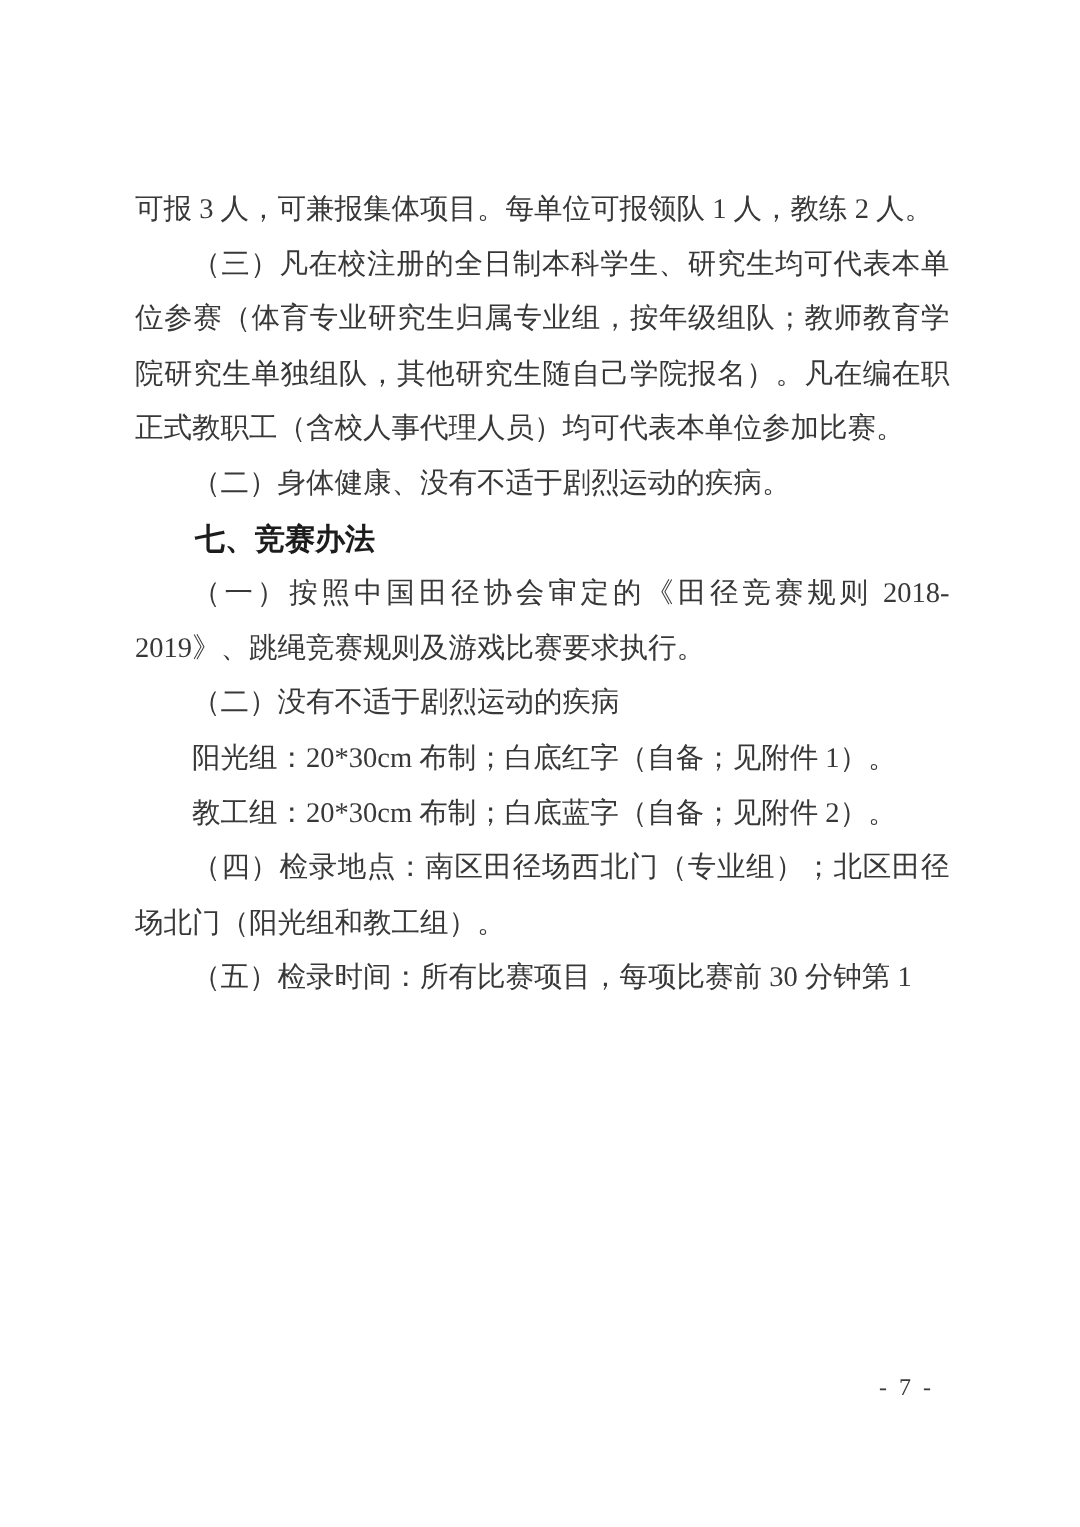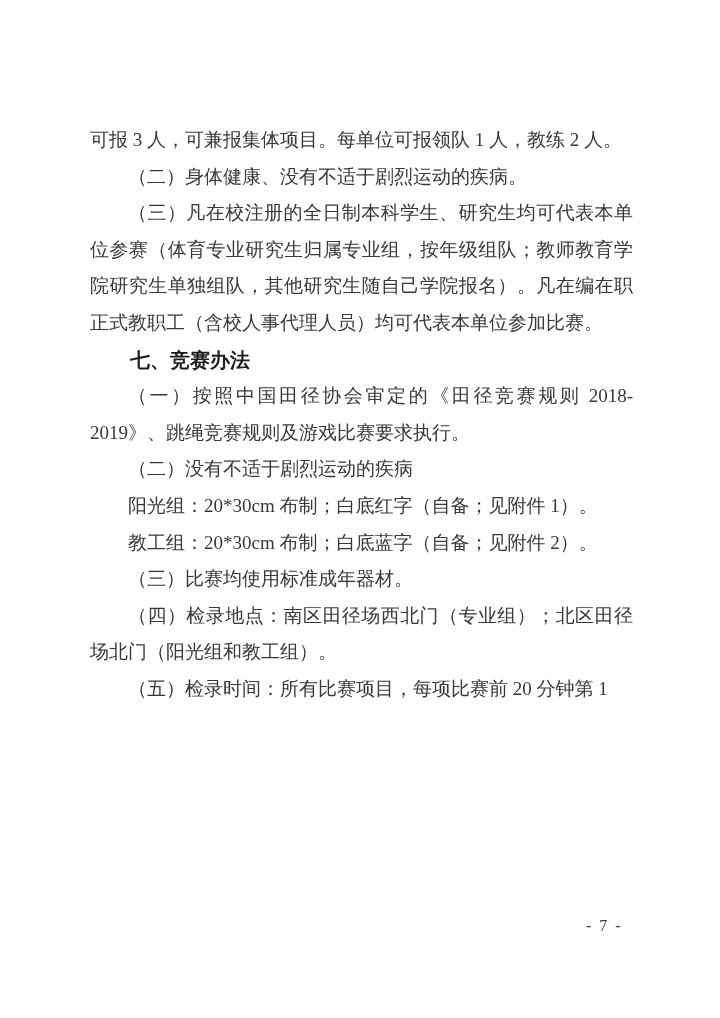--- a/index.html
+++ b/index.html
@@ -54,25 +54,24 @@
     letter-spacing: 2px;
     font-family: "Liberation Serif", "DejaVu Serif", serif;
   }
 </style>
 </head>
 <body>
 
 <div class="page">
   <div class="content">
       <p class="body-noindent">可报 3 人，可兼报集体项目。每单位可报领队 1 人，教练 2 人。</p>
+      <p class="body">（三）凡在校注册的全日制本科学生、研究生均可代表本单位参赛（体育专业研究生归属专业组，按年级组队；教师教育学院研究生单独组队，其他研究生随自己学院报名）。凡在编在职正式教职工（含校人事代理人员）均可代表本单位参加比赛。</p>
       <p class="body">（二）身体健康、没有不适于剧烈运动的疾病。</p>
-      <p class="body">（三）凡在校注册的全日制本科学生、研究生均可代表本单位参赛（体育专业研究生归属专业组，按年级组队；教师教育学院研究生单独组队，其他研究生随自己学院报名）。凡在编在职正式教职工（含校人事代理人员）均可代表本单位参加比赛。</p>
       <p class="heading">七、竞赛办法</p>
       <p class="body">（一）按照中国田径协会审定的《田径竞赛规则 2018-2019》、跳绳竞赛规则及游戏比赛要求执行。</p>
       <p class="body">（二）没有不适于剧烈运动的疾病</p>
       <p class="body">阳光组：20*30cm 布制；白底红字（自备；见附件 1）。</p>
       <p class="body">教工组：20*30cm 布制；白底蓝字（自备；见附件 2）。</p>
-      <p class="body">（三）比赛均使用标准成年器材。</p>
       <p class="body">（四）检录地点：南区田径场西北门（专业组）；北区田径场北门（阳光组和教工组）。</p>
-      <p class="body">（五）检录时间：所有比赛项目，每项比赛前 20 分钟第 1</p>
+      <p class="body">（五）检录时间：所有比赛项目，每项比赛前 30 分钟第 1</p>
     </div>
   <div class="page-number">- 7 -</div>
 </div>
 
 </body></html>

